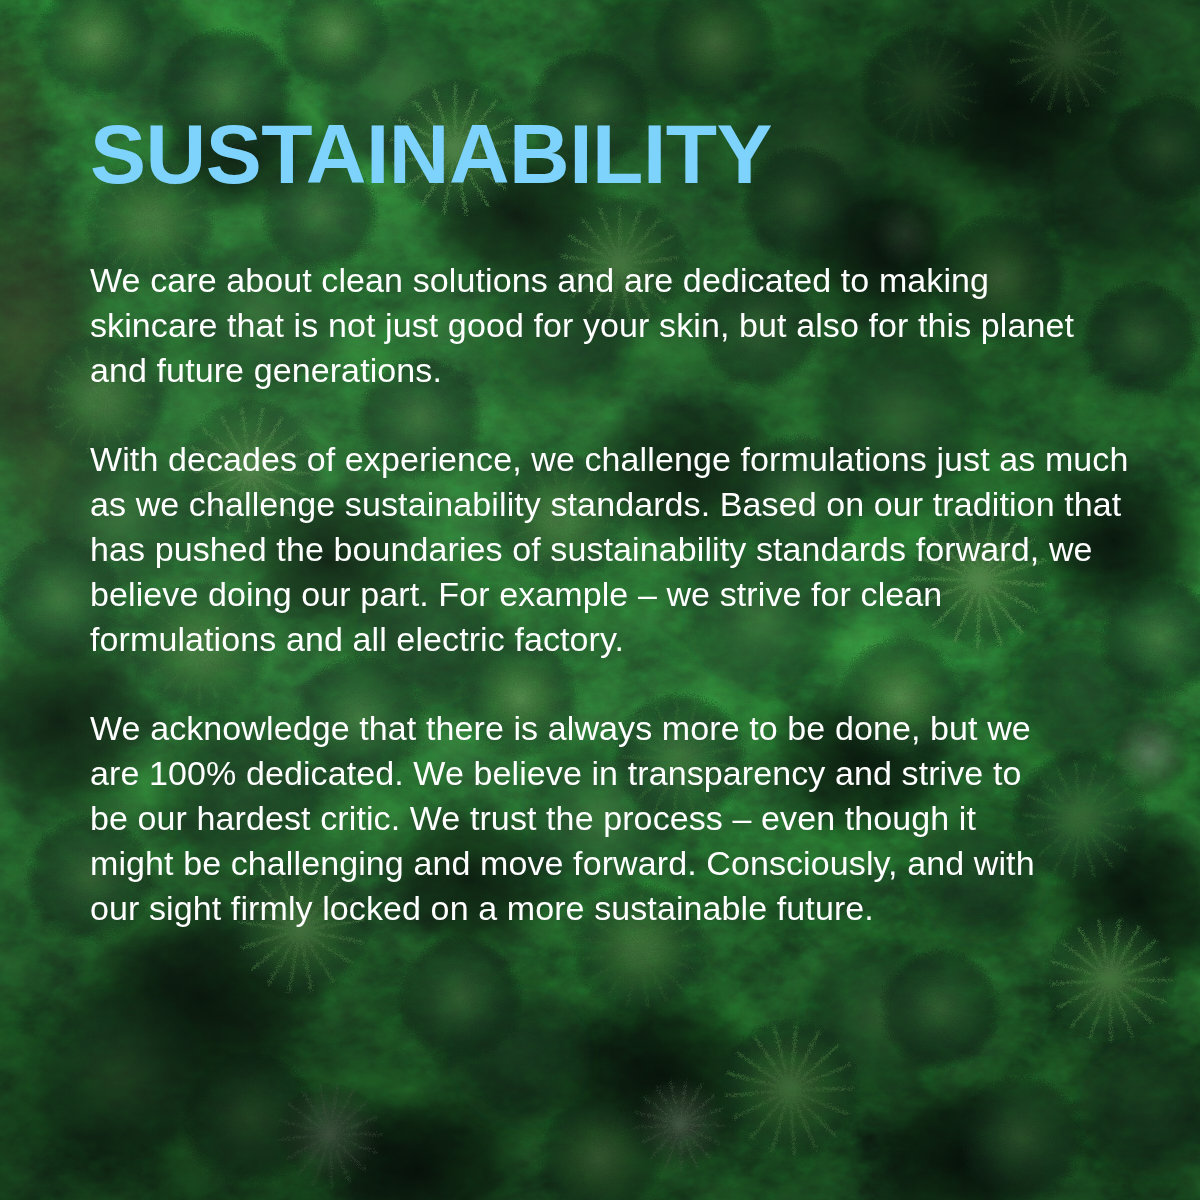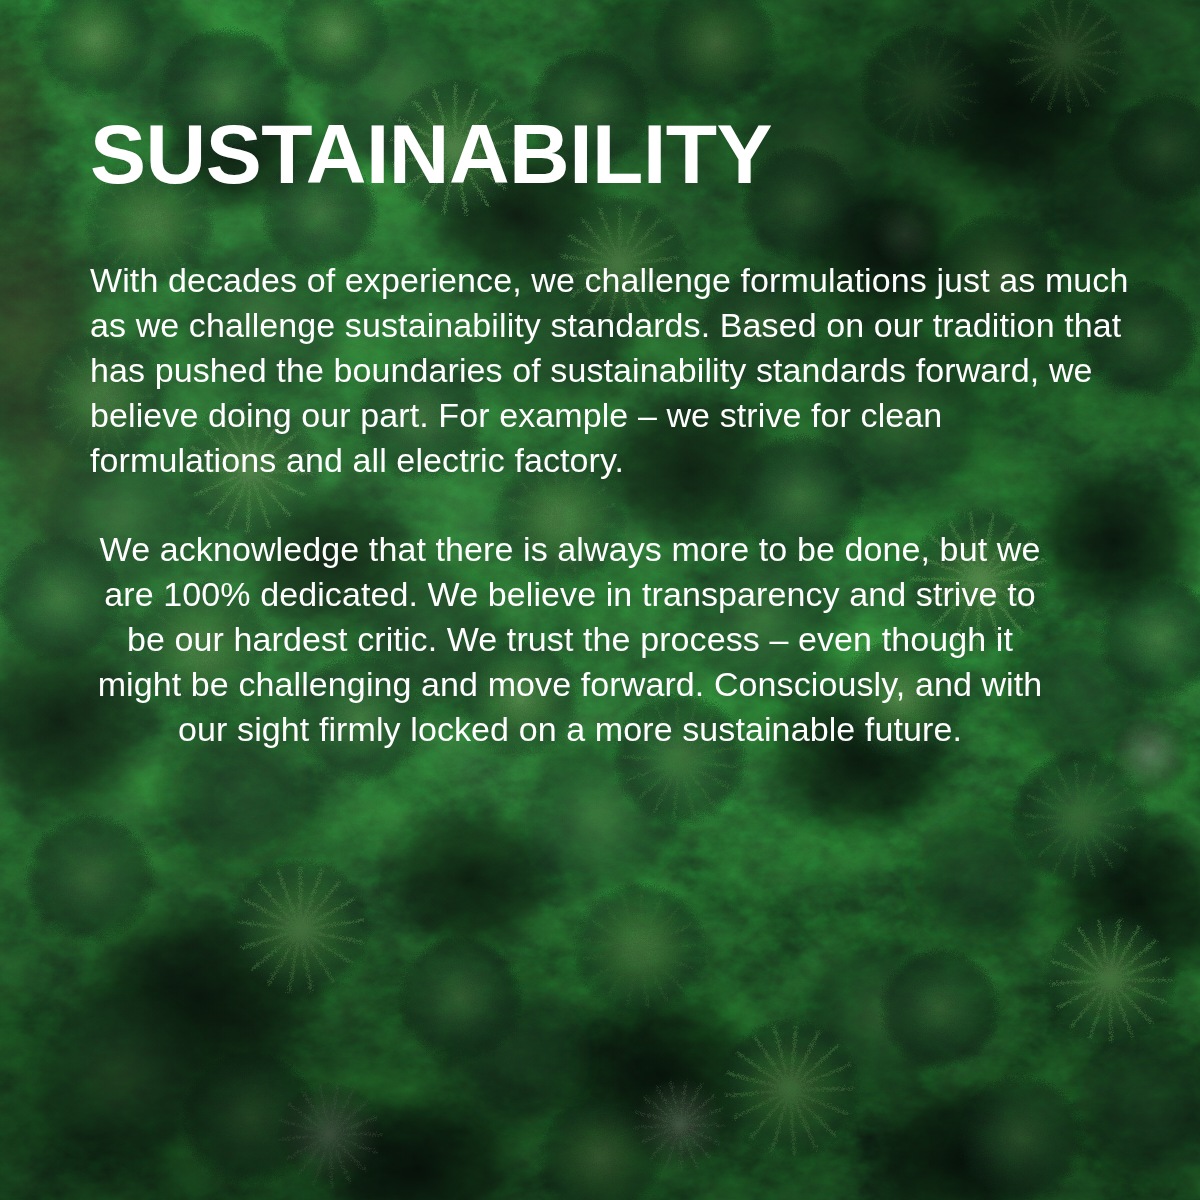--- a/index.html
+++ b/index.html
@@ -65,36 +65,36 @@
     height: 1200px;
     color: #ffffff;
   }
   #page-title {
     margin: 0;
     padding-top: 112px;
     font-size: 84px;
     line-height: 1.0;
     font-weight: 700;
     letter-spacing: -0.5px;
-    color: #ffffff;
+    color: #7dd3fc;
     white-space: nowrap;
   }
   #body-copy {
     margin-top: 62px;
     max-width: 1040px;
   }
   #body-copy p {
     margin: 0 0 44px 0;
     font-size: 34px;
     line-height: 45px;
     font-weight: 400;
     letter-spacing: 0.1px;
     color: #ffffff;
   }
-  #body-copy p:last-child { margin-bottom: 6px; text-align: center; }
+  #body-copy p:last-child { margin-bottom: 6px; }
   .para-2 { max-width: 1045px; }
   .para-3 { max-width: 960px; }
   .para-1 { max-width: 1020px; }
 </style>
 </head>
 <body>
 
 <div id="stage">
 
   <div id="forest-bg">
@@ -342,18 +342,19 @@
       </filter>
       <rect width="1200" height="1200" filter="url(#grainF)" opacity="0.35"></rect>
     </svg>
   </div>
 
   <div id="content">
 
     <h1 id="page-title">SUSTAINABILITY</h1>
 
     <div id="body-copy">
+      <p class="para-1">We care about clean solutions and are dedicated to making skincare that is not just good for your skin, but also for this planet and future generations.</p>
       <p class="para-2">With decades of experience, we challenge formulations just as much as we challenge sustainability standards. Based on our tradition that has pushed the boundaries of sustainability standards forward, we believe doing our part. For example – we strive for clean formulations and all electric factory.</p>
       <p class="para-3">We acknowledge that there is always more to be done, but we are 100% dedicated. We believe in transparency and strive to be our hardest critic. We trust the process – even though it might be challenging and move forward. Consciously, and with our sight firmly locked on a more sustainable future.</p>
     </div>
 
   </div>
 </div>
 
 </body></html>

